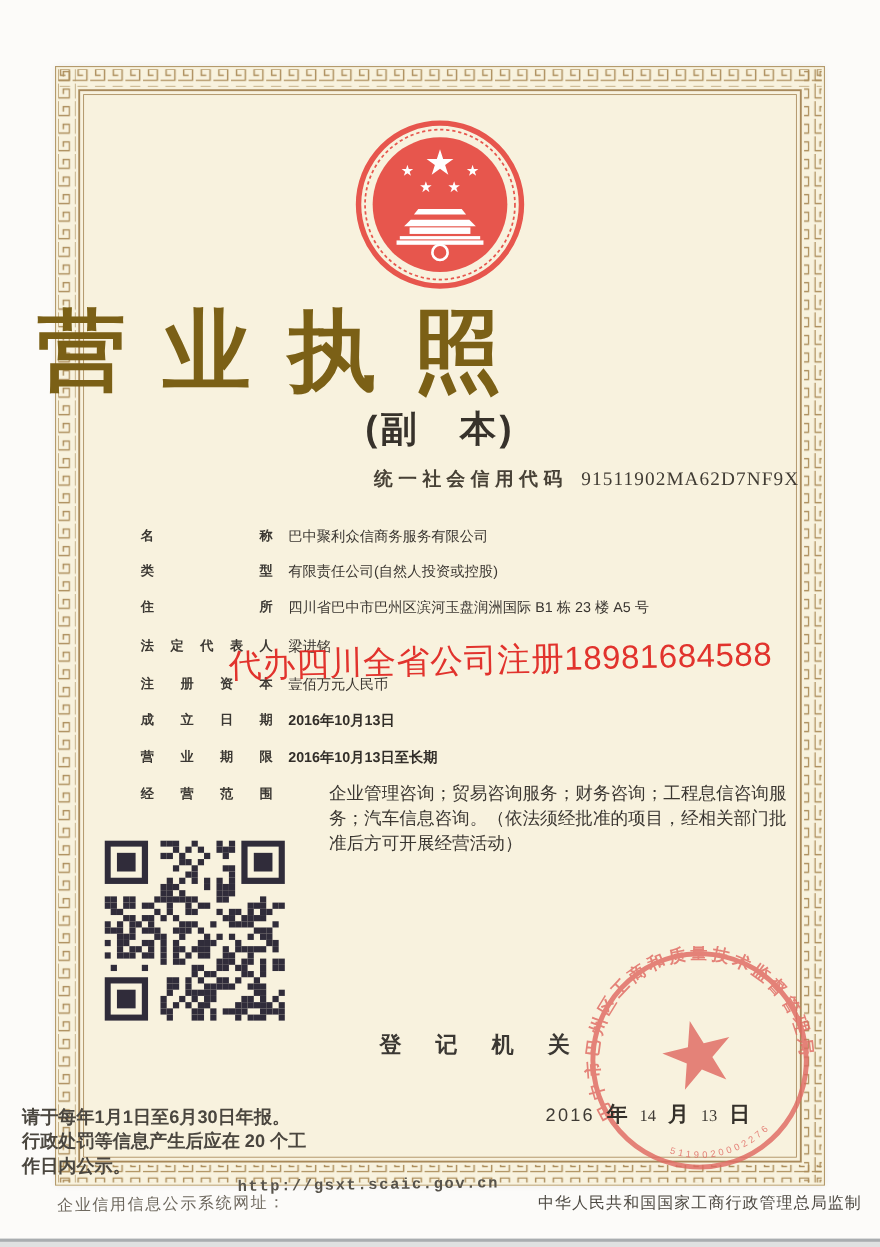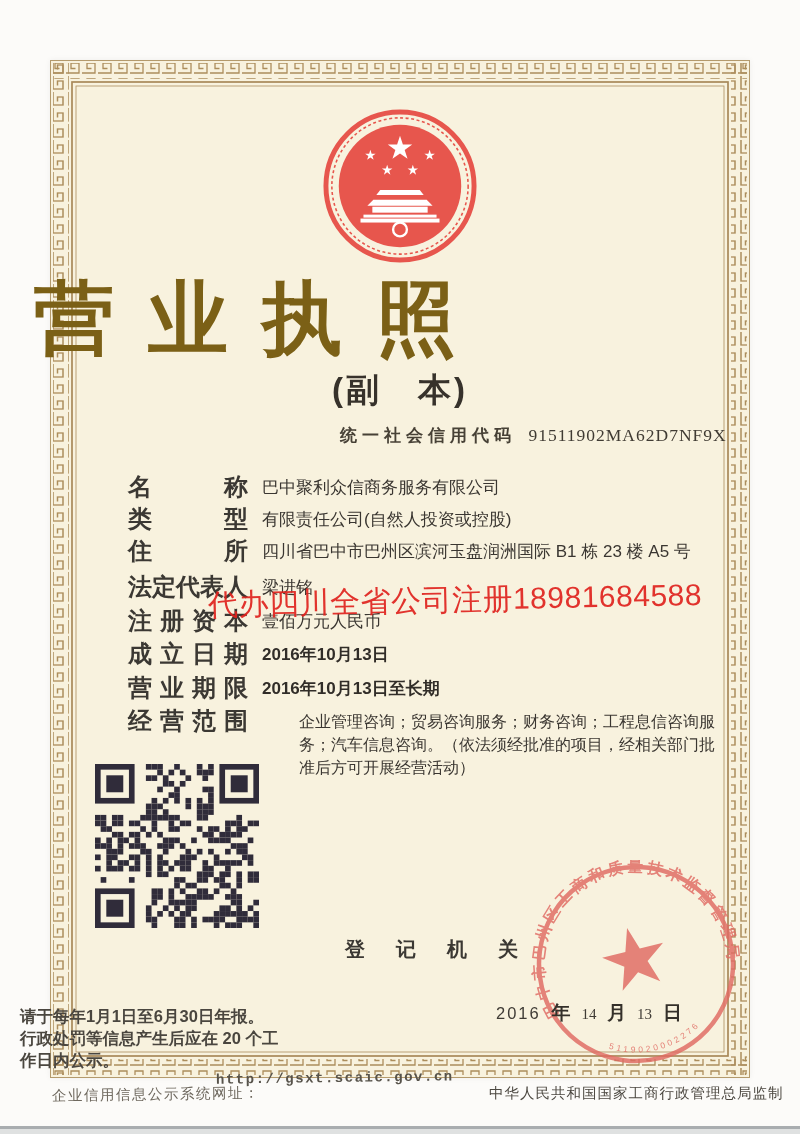--- a/index.html
+++ b/index.html
@@ -34,25 +34,25 @@
   }
   .credit-code{
     font-family:"Liberation Serif", serif;font-size:17.5px;color:#403b33;
     letter-spacing:1px;margin-left:8px;
   }
   
   .rows{position:absolute;left:128px;top:474px;width:590px;z-index:3;}
   .row{position:absolute;display:flex;align-items:flex-start;}
   .row .lbl{
     width:120px;flex:0 0 120px;
-    font-family:"Liberation Serif", serif;font-weight:700;font-size:24px;color:#3b3833;
+    font-family:"Liberation Serif", serif;font-weight:700;font-size:12px;color:#3b3833;
     text-align:justify;text-align-last:justify;line-height:22px;
   }
   .row .val{
-    margin-left:14px;font-size:17px;color:#3a3631;line-height:23px;max-width:452px;
+    margin-left:14px;font-size:13px;color:#3a3631;line-height:23px;max-width:452px;
   }
   .row .val.small{font-size:16px;}
   .row .val.strong{font-weight:700;color:#312d28;}
   .r1{top:2px;} .r2{top:34px;} .r3{top:66px;} .r4{top:102px;}
   .r5{top:136px;} .r6{top:169px;} .r7{top:203px;} .r8{top:236px;gap:37px;}
   
   .watermark{
     position:absolute;left:208px;top:580px;z-index:6;white-space:nowrap;
     font-size:30px;color:#e0231e;font-weight:500;transform:rotate(-1.2deg);
     opacity:.92;letter-spacing:0.5px;

